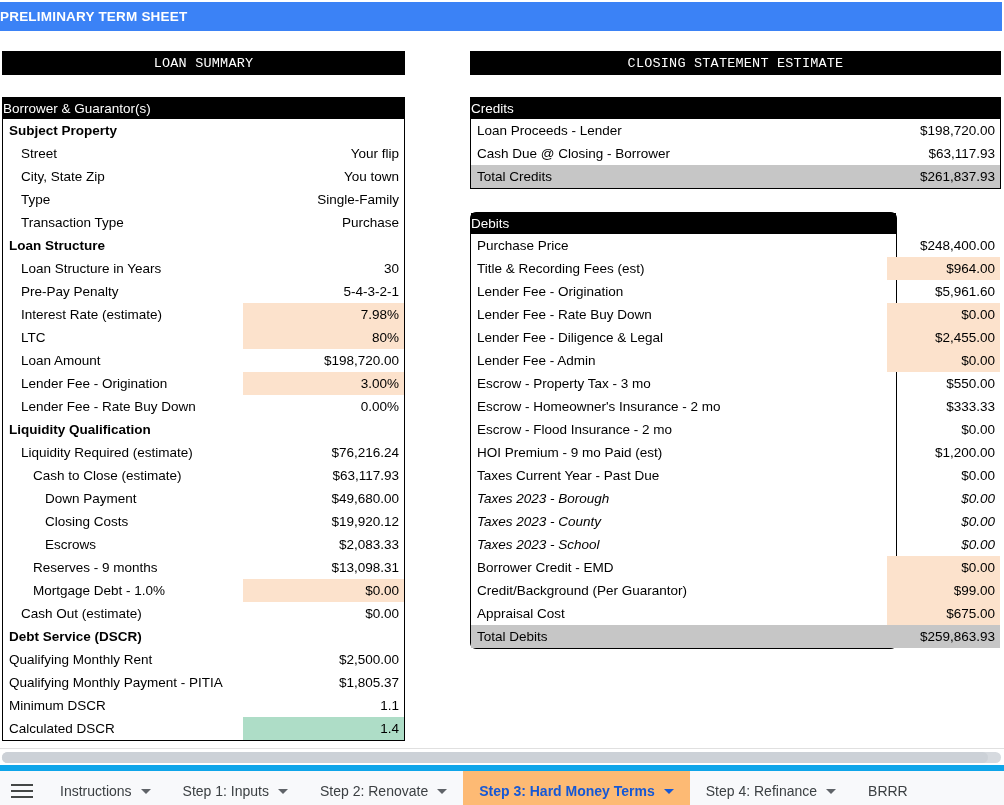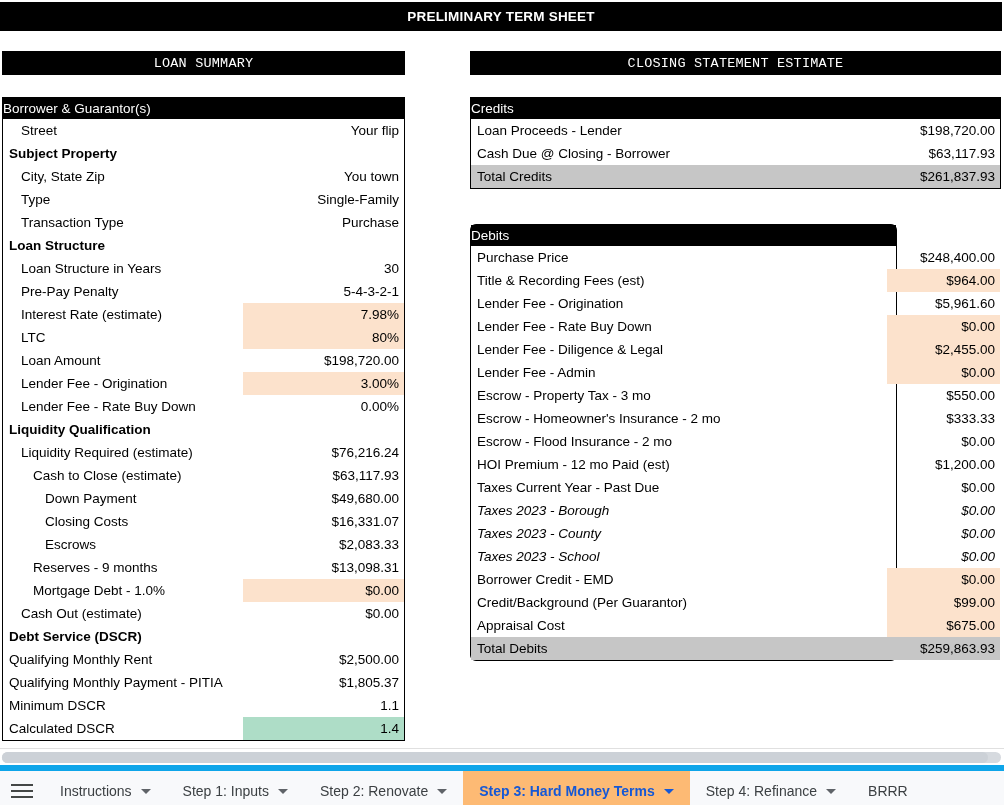--- a/index.html
+++ b/index.html
@@ -13,22 +13,22 @@
     position:relative;
   }
   .sheet{
     position:absolute;left:0;top:0;width:1004px;height:748px;
     background:#ffffff;overflow:hidden;
   }
 
   
   .banner{
     position:absolute;left:0;top:2px;width:1002px;height:29px;
-    background:#000000;color:#ffffff;
-    display:flex;align-items:center;justify-content:center;
+    background:#3b82f6;color:#ffffff;
+    display:flex;align-items:center;justify-content:flex-start;
     font-size:13.5px;font-weight:700;letter-spacing:.2px;
   }
 
   
   .sect-bar{
     position:absolute;height:24px;background:#000000;color:#ffffff;
     display:flex;align-items:center;justify-content:center;
     font-size:13.5px;font-weight:400;letter-spacing:.2px;font-family:Liberation Mono, monospace;
   }
   #bar-loan{left:2px;top:51px;width:403px;}
@@ -77,21 +77,21 @@
   
   .row.total{background:#c6c6c6;}
 
   
   #t-left{left:2px;top:97px;width:403px;height:0;}
   #t-left .row{width:401px;}
 
   
   #t-credits{left:470px;top:97px;width:531px;}
   #t-credits .row{width:529px;}
-  #t-debits{left:470px;top:224px;width:427px;border-radius:6px;}
+  #t-debits{left:470px;top:212px;width:427px;border-radius:6px;}
   #t-debits .row{width:529px;}
 
   
   .hscroll-area{
     position:absolute;left:0;top:748px;width:1004px;height:17px;
     background:#ffffff;border-top:1px solid #e0e0e0;
   }
   .hscroll-track{
     position:absolute;left:2px;top:3px;width:999px;height:11px;
     background:#d6dadf;border-radius:6px;
@@ -148,29 +148,29 @@
 
   <div class="tbl" id="t-left" style="height: 644px;">
     <div class="hdr">
       <span>Borrower &amp; Guarantor(s)</span>
     </div>
     <div class="rows" style="position: relative; height: 621px;">
         <div class="band peach" style="left: 240px; top: 184px; width: 161px; height: 46px;"></div>
         <div class="band peach" style="left: 240px; top: 253px; width: 161px; height: 23px;"></div>
         <div class="band peach" style="left: 240px; top: 460px; width: 161px; height: 23px;"></div>
         <div class="band green" style="left: 240px; top: 598px; width: 161px; height: 23px;"></div>
-        <div class="row ind1">
-          <span class="lbl">Street</span>
-          <span class="val">Your flip</span>
-        </div>
         <div class="row ind0 b">
           <span class="lbl">Subject Property</span>
           <span class="val"></span>
         </div>
         <div class="row ind1">
+          <span class="lbl">Street</span>
+          <span class="val">Your flip</span>
+        </div>
+        <div class="row ind1">
           <span class="lbl">City, State Zip</span>
           <span class="val">You town</span>
         </div>
         <div class="row ind1">
           <span class="lbl">Type</span>
           <span class="val">Single-Family</span>
         </div>
         <div class="row ind1">
           <span class="lbl">Transaction Type</span>
           <span class="val">Purchase</span>
@@ -218,21 +218,21 @@
         <div class="row ind2">
           <span class="lbl">Cash to Close (estimate)</span>
           <span class="val">$63,117.93</span>
         </div>
         <div class="row ind3">
           <span class="lbl">Down Payment</span>
           <span class="val">$49,680.00</span>
         </div>
         <div class="row ind3">
           <span class="lbl">Closing Costs</span>
-          <span class="val">$16,331.07</span>
+          <span class="val">$19,920.12</span>
         </div>
         <div class="row ind3">
           <span class="lbl">Escrows</span>
           <span class="val">$2,083.33</span>
         </div>
         <div class="row ind2">
           <span class="lbl">Reserves - 9 months</span>
           <span class="val">$13,098.31</span>
         </div>
         <div class="row ind2">
@@ -324,21 +324,21 @@
         </div>
         <div class="row ind0">
           <span class="lbl">Escrow - Homeowner's Insurance - 2 mo</span>
           <span class="val">$333.33</span>
         </div>
         <div class="row ind0">
           <span class="lbl">Escrow - Flood Insurance - 2 mo</span>
           <span class="val">$0.00</span>
         </div>
         <div class="row ind0">
-          <span class="lbl">HOI Premium - 12 mo Paid (est)</span>
+          <span class="lbl">HOI Premium - 9 mo Paid (est)</span>
           <span class="val">$1,200.00</span>
         </div>
         <div class="row ind0">
           <span class="lbl">Taxes Current Year - Past Due</span>
           <span class="val">$0.00</span>
         </div>
         <div class="row ind0 it">
           <span class="lbl">Taxes 2023 - Borough</span>
           <span class="val">$0.00</span>
         </div>

